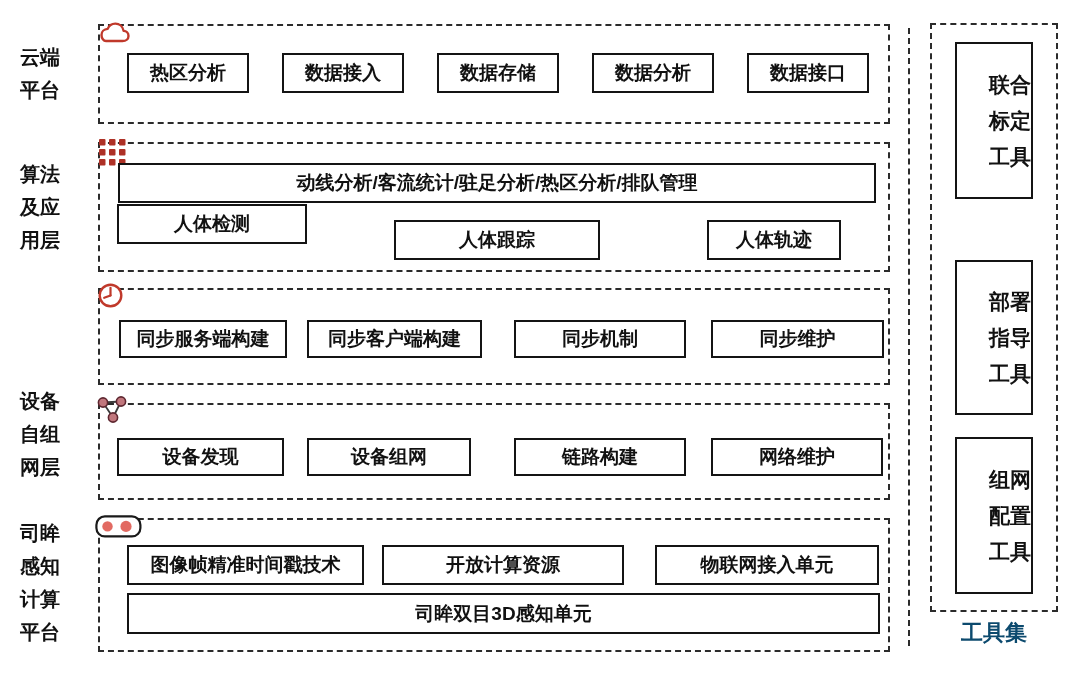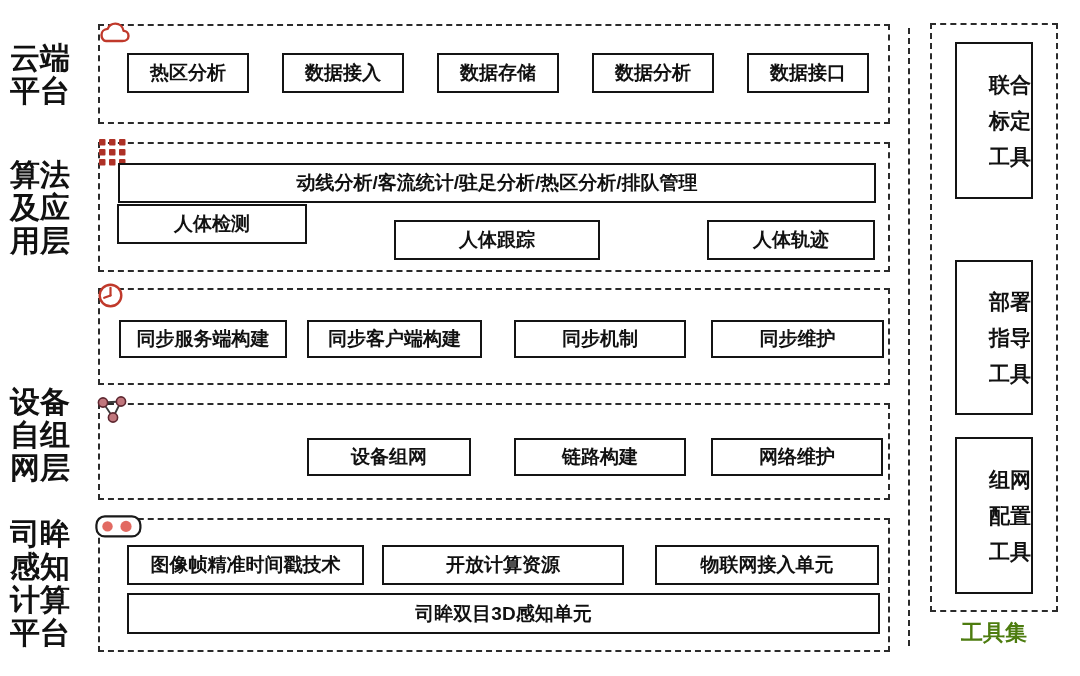--- a/index.html
+++ b/index.html
@@ -3,21 +3,21 @@
 <meta charset="utf-8">
 <style>
   html,body { margin:0; padding:0; background:#ffffff; }
   .canvas {
     position:relative; width:1080px; height:676px; background:#ffffff;
     font-family:"Liberation Sans","DejaVu Sans",sans-serif; color:#111;
     overflow:hidden;
   }
   .layer-label {
     position:absolute; left:10px; width:60px; text-align:center;
-    font-weight:bold; font-size:30px; line-height:33px; color:#111;
+    font-weight:bold; font-size:20px; line-height:33px; color:#111;
   }
   .row {
     position:absolute; left:98px; width:792px;
     border:2px dashed #2b2b2b; background:#fff; box-sizing:border-box;
   }
   .box {
     position:absolute; border:2px solid #141414; background:#fff;
     box-sizing:border-box; display:flex; align-items:center; justify-content:center;
     font-weight:bold; font-size:19px; white-space:nowrap; color:#111;
   }
@@ -31,21 +31,21 @@
     border:2px dashed #2b2b2b; box-sizing:border-box; background:#fff;
   }
   .tool-box {
     position:absolute; left:23px; width:78px;
     border:2px solid #141414; box-sizing:border-box; background:#fff;
     display:flex; flex-direction:column; align-items:flex-end; justify-content:center;
     font-weight:bold; font-size:21px; line-height:36px; color:#111;
   }
   .toolset-label {
     position:absolute; left:930px; top:618px; width:128px; text-align:center;
-    font-weight:bold; font-size:22px; color:#4d7c0f;
+    font-weight:bold; font-size:22px; color:#0c4a6e;
   }
 </style>
 </head>
 <body>
 
 <div class="canvas">
 
   <div class="layer-label" style="top:41px">
     <div>云端</div>
     <div>平台</div>
@@ -92,21 +92,21 @@
             <rect x="21" y="11" width="6.5" height="6.5" rx="1"></rect>
           <rect x="1" y="21" width="6.5" height="6.5" rx="1"></rect>
             <rect x="11" y="21" width="6.5" height="6.5" rx="1"></rect>
             <rect x="21" y="21" width="6.5" height="6.5" rx="1"></rect>
         </g>
       </svg>
     </span>
     <div class="box" style="left:18px;top:19px;width:758px;height:40px">动线分析/客流统计/驻足分析/热区分析/排队管理</div>
     <div class="box" style="left:17px;top:60px;width:190px;height:40px">人体检测</div>
     <div class="box" style="left:294px;top:76px;width:206px;height:40px">人体跟踪</div>
-    <div class="box" style="left:607px;top:76px;width:168px;height:40px">人体轨迹</div>
+    <div class="box" style="left:607px;top:76px;width:134px;height:40px">人体轨迹</div>
   </div>
 
   <div class="row" style="top:288px;height:97px">
     <span class="icon" style="left:-4px;top:-9px">
       <svg width="29" height="29" viewBox="0 0 29 29">
         <circle cx="14.5" cy="14.5" r="10.8" fill="#ffffff" stroke="#c0392b" stroke-width="2.4"></circle>
         <line x1="14.5" y1="14.5" x2="14.5" y2="6.8" stroke="#c0392b" stroke-width="2.2" stroke-linecap="round"></line>
         <line x1="14.5" y1="14.5" x2="8.2" y2="16.8" stroke="#c0392b" stroke-width="2.2" stroke-linecap="round"></line>
       </svg>
     </span>
@@ -124,20 +124,21 @@
           <line x1="8" y1="7.5" x2="18" y2="22.5"></line>
           <line x1="26" y1="6.5" x2="18" y2="22.5"></line>
         </g>
         <g fill="#c1777d" stroke="#5e2730" stroke-width="1.6">
           <circle cx="8" cy="7.5" r="4.6"></circle>
           <circle cx="26" cy="6.5" r="4.6"></circle>
           <circle cx="18" cy="22.5" r="4.6"></circle>
         </g>
       </svg>
     </span>
+    <div class="box" style="left:17px;top:33px;width:167px;height:38px">设备发现</div>
     <div class="box" style="left:207px;top:33px;width:164px;height:38px">设备组网</div>
     <div class="box" style="left:414px;top:33px;width:172px;height:38px">链路构建</div>
     <div class="box" style="left:611px;top:33px;width:172px;height:38px">网络维护</div>
   </div>
 
   <div class="row" style="top:518px;height:134px">
     <span class="icon" style="left:-5px;top:-5px">
       <svg width="47" height="23" viewBox="0 0 47 23">
         <rect x="1.4" y="1.4" width="44" height="20" rx="8.5" fill="#ffffff" stroke="#1a1a1a" stroke-width="2.2"></rect>
         <circle cx="12.5" cy="11.4" r="5.2" fill="#e26a62"></circle>

